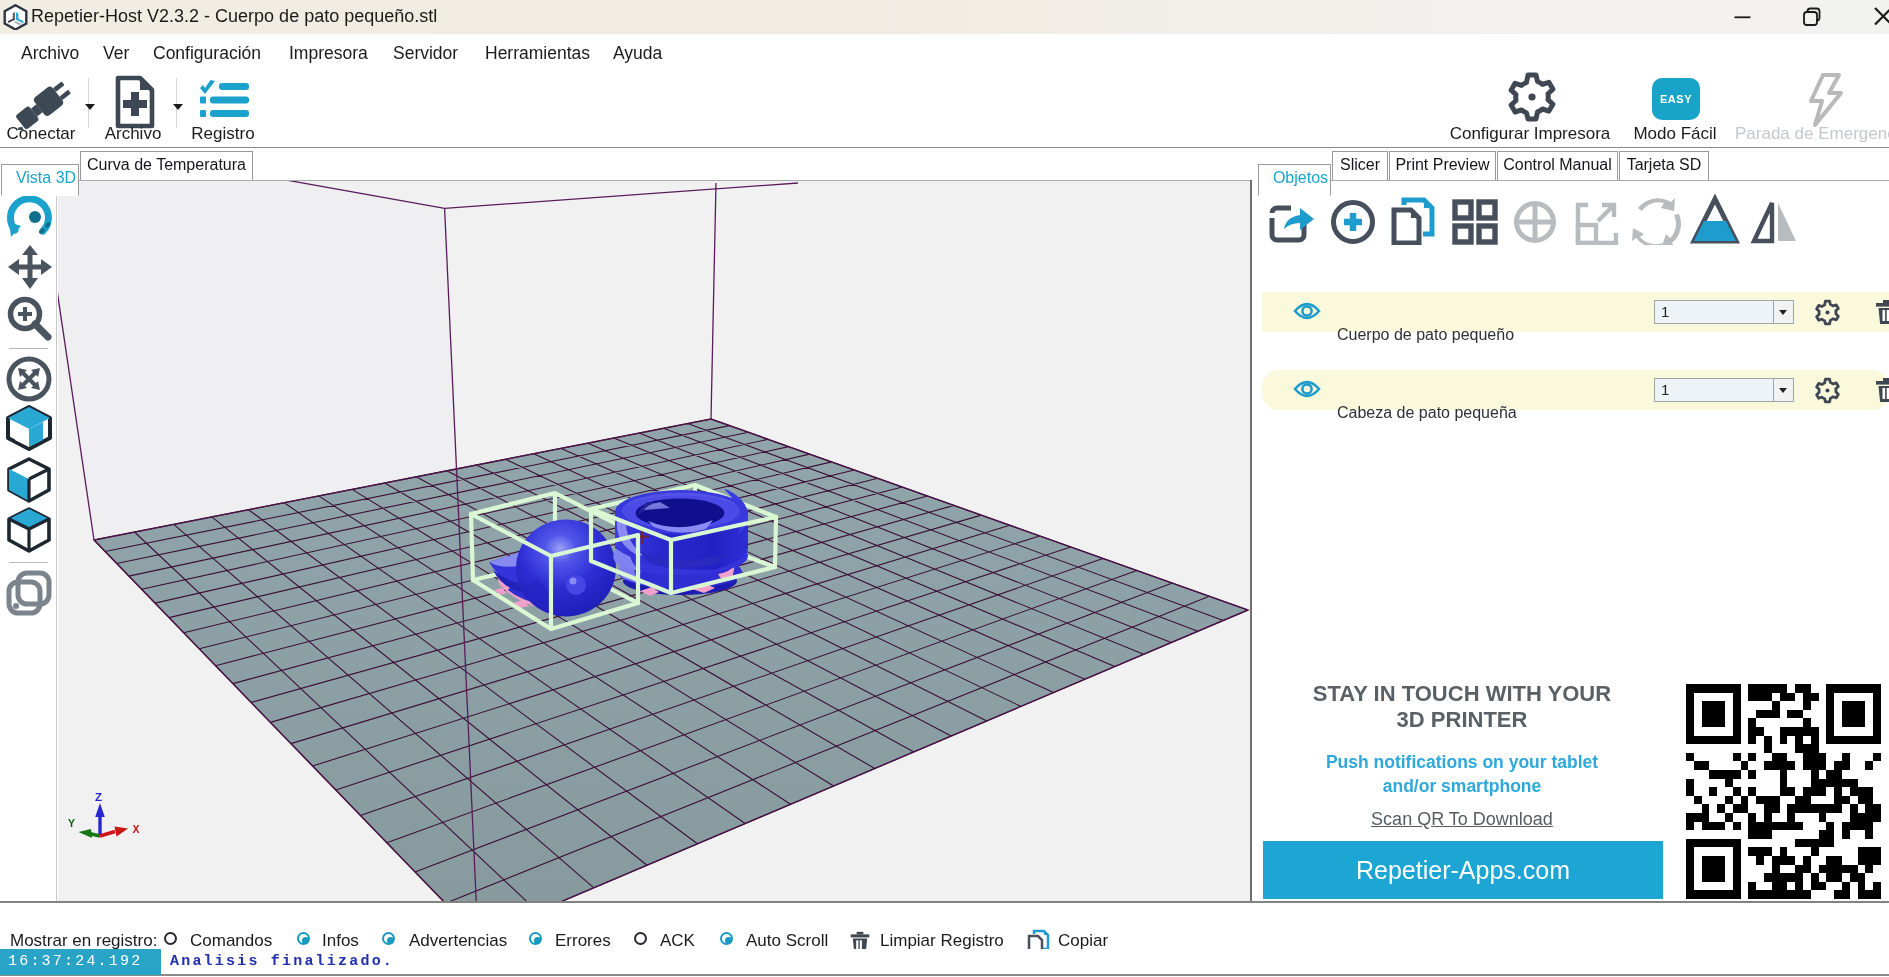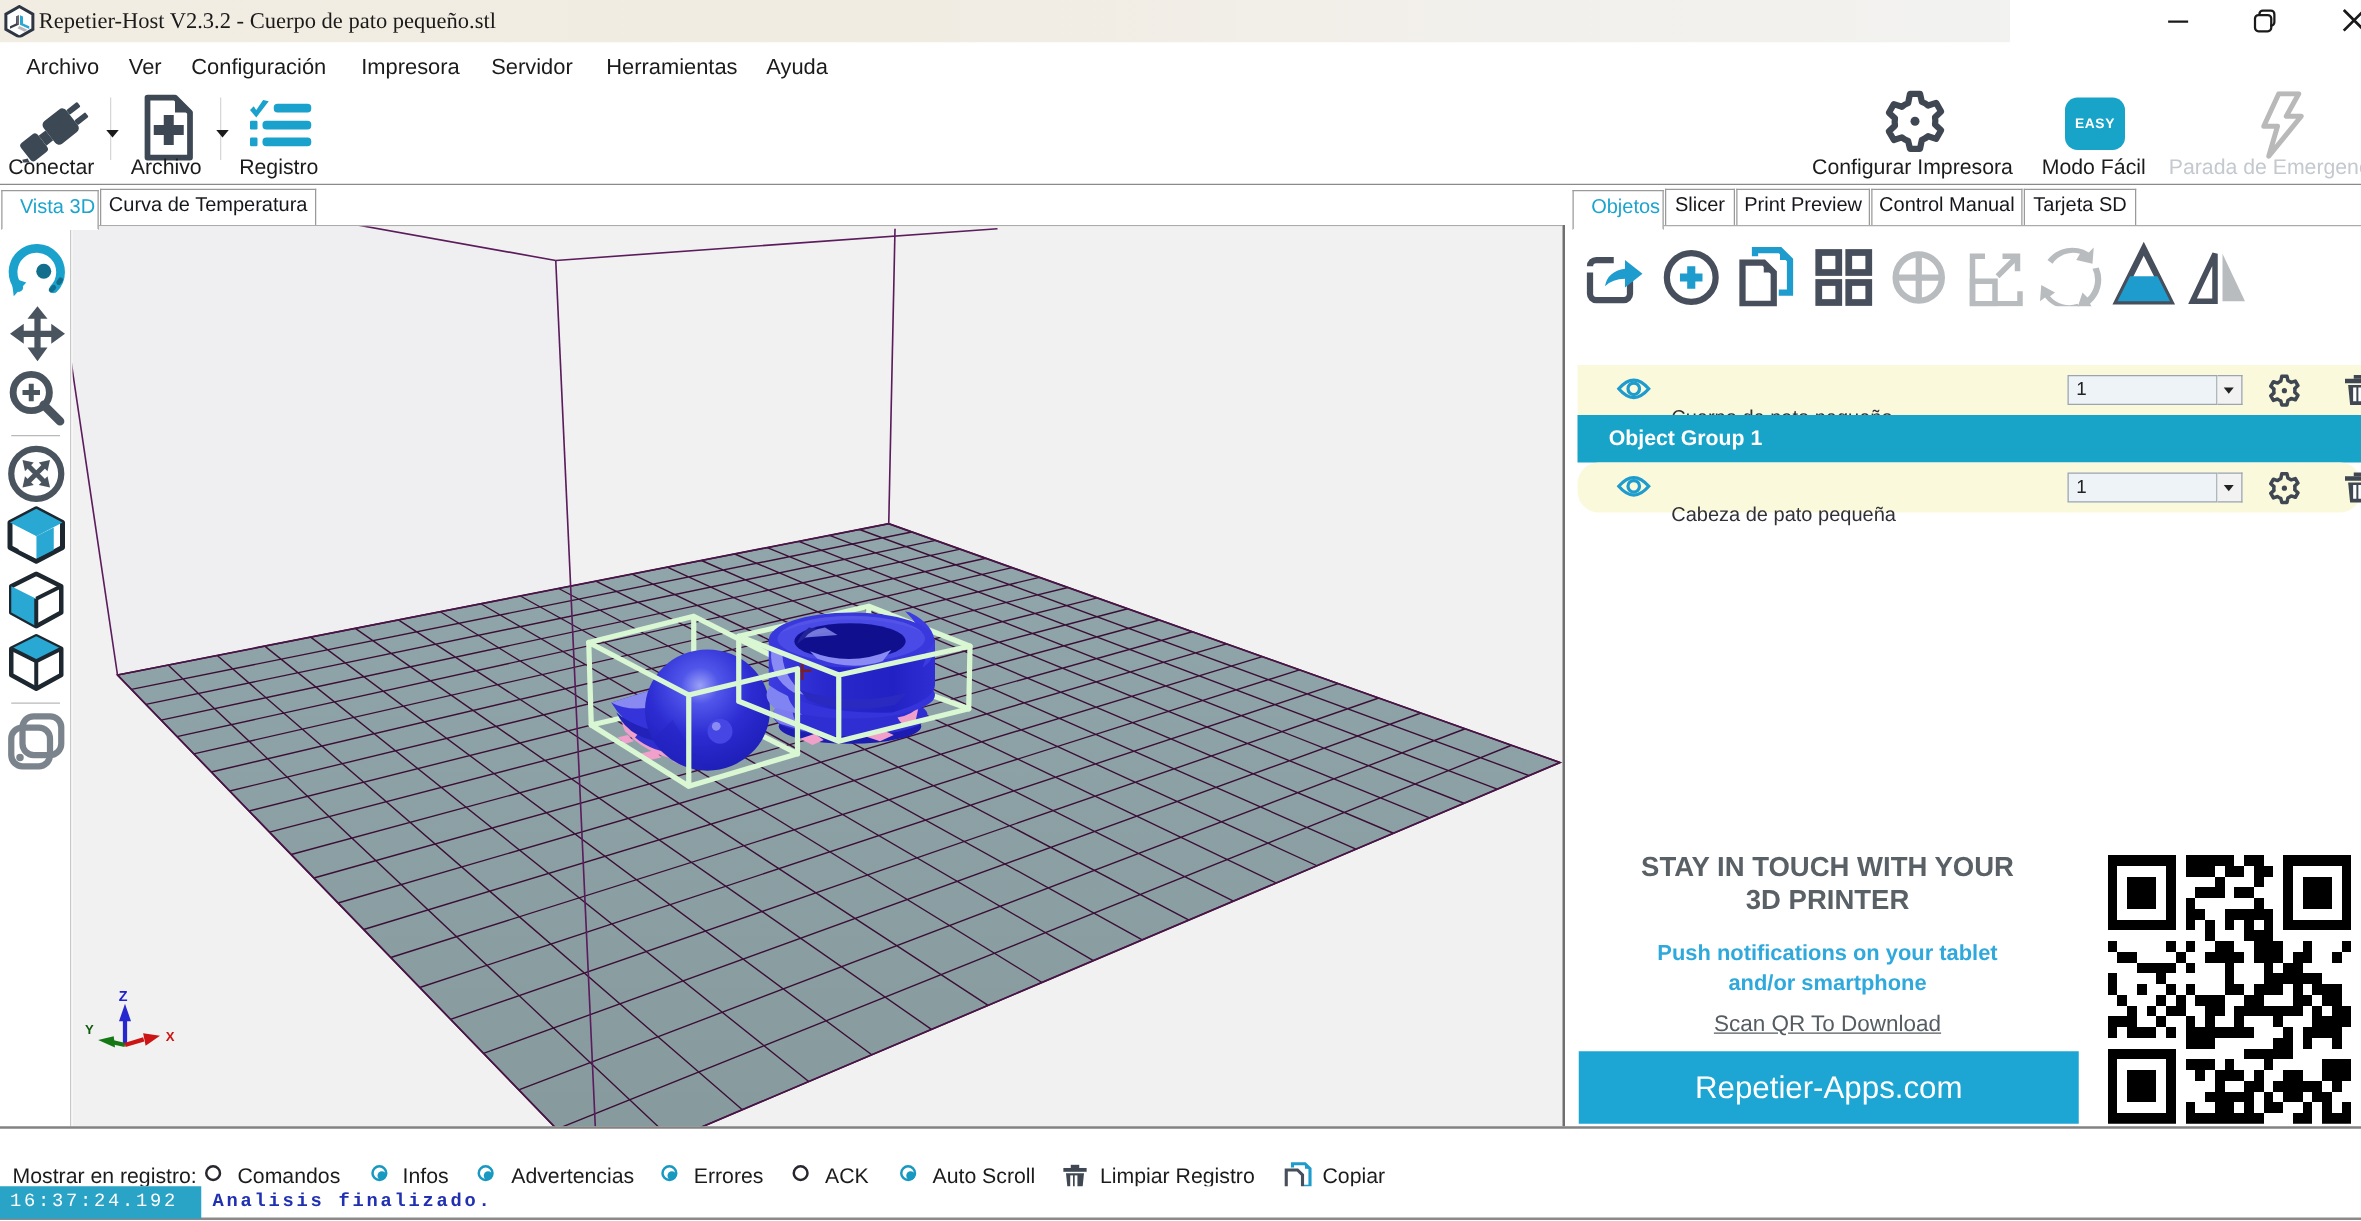--- a/index.html
+++ b/index.html
@@ -1,25 +1,25 @@
 <!DOCTYPE html>
 <html><head><meta charset="utf-8"><title>Repetier-Host</title>
 <style>
 *{margin:0;padding:0;box-sizing:border-box;}
 html,body{width:1889px;height:977px;overflow:hidden;background:#fff;font-family:"Liberation Sans",sans-serif;}
 .abs{position:absolute;}
-#titlebar{position:absolute;left:0;top:0;width:1608px;height:34px;background:linear-gradient(90deg,#f2ede2 0%,#f1ece2 45%,#f2f0ec 75%,#f2f2f0 100%);font-family:Liberation Serif, serif;}
+#titlebar{position:absolute;left:0;top:0;width:1889px;height:34px;background:linear-gradient(90deg,#f2ede2 0%,#f1ece2 45%,#f2f0ec 75%,#f2f2f0 100%);}
 #titlebar .title{position:absolute;left:31px;top:6px;font-size:18px;color:#1a1a1a;}
 #menubar{position:absolute;left:0;top:34px;width:1889px;height:38px;background:#fff;}
 .menuitem{position:absolute;top:0;height:38px;line-height:38px;font-size:17.5px;color:#1b1b1b;}
 #toolbar{position:absolute;left:0;top:72px;width:1889px;height:76px;background:#fff;border-bottom:1px solid #8a8a8a;}
 .tool-label{position:absolute;font-size:17px;color:#1b1b1b;top:52px;white-space:nowrap;}
 .tabstrip{position:absolute;top:148px;height:32px;background:#fff;}
 .tab{position:absolute;top:3px;height:29px;background:#fff;border:1px solid #9a9a9a;border-bottom:none;font-size:16px;line-height:26px;text-align:center;color:#16161d;}
-.tab.sel{top:4px;height:32px;border-bottom:1px solid #fff;color:#1ba4cd;z-index:3;padding-left:12px;}
+.tab.sel{top:16px;height:32px;border-bottom:1px solid #fff;color:#1ba4cd;z-index:3;padding-left:12px;}
 #lefttools{position:absolute;left:0;top:180px;width:57px;height:721px;background:#fff;border-right:1px solid #c8c8c8;}
 #viewport{position:absolute;left:58px;top:180px;width:1192px;height:721px;background:#f2f1f1;border-top:1px solid #ababab;}
 #rightpanel{position:absolute;left:1262px;top:180px;width:627px;height:721px;background:#fff;border-top:1px solid #ababab;}
 .grouphdr{position:absolute;left:0;width:627px;height:38px;background:#18a3c8;color:#fff;font-size:17px;font-weight:bold;line-height:38px;}
 .objrow{position:absolute;left:0;width:627px;height:40px;background:#fbf9dc;}
 .objrow .nm{position:absolute;left:75px;top:10px;font-size:16px;color:#303038;margin-top:24px;}
 .numbox{position:absolute;left:392px;top:8px;width:120px;height:24px;background:#eef3f8;border:1px solid #9aa5ad;font-size:15px;color:#222;padding-left:6px;line-height:22px;}
 .numdrop{position:absolute;left:512px;top:8px;width:20px;height:24px;background:#f2f2f2;border:1px solid #9aa5ad;border-left:none;}
 .numdrop:after{content:"";position:absolute;left:5px;top:9px;border:4.5px solid transparent;border-top:5.5px solid #222;}
 #promo .l1{position:absolute;width:400px;text-align:center;color:#596066;font-weight:bold;}
@@ -344,21 +344,20 @@
   <svg class="abs" style="left:612px;top:7px" width="26" height="26" viewBox="0 0 26 26">
    <g fill="#3f4752">
           <rect x="2" y="4" width="22" height="3.6"></rect>
           <rect x="9" y="1" width="8" height="3"></rect>
    <path d="M4.5 9 h17 l-1.6 16 h-13.8 z"></path>
           <rect x="8.5" y="11" width="2.6" height="11" fill="#fff"></rect>
           <rect x="12.7" y="11" width="2.6" height="11" fill="#fff"></rect>
         </g>
   </svg>
  </div>
- <div class="grouphdr" style="top:151px;"><span style="margin-left:25px">Object Group 1</span></div>
  <div class="objrow" style="top:189px;border-radius:17px;">
   <svg class="abs" style="left:31px;top:9px" width="28" height="20" viewBox="0 0 28 20">
    <path d="M2 10 Q14 -4 26 10 Q14 24 2 10 z" fill="none" stroke="#1e9ccd" stroke-width="2.6"></path>
    <circle cx="14" cy="10" r="4.6" fill="none" stroke="#1e9ccd" stroke-width="2.6"></circle>
   </svg>
   <span class="nm">Cabeza de pato pequeña</span>
   <div class="numbox">1</div>
       <div class="numdrop"></div>
   <svg class="abs" style="left:552px;top:7px" width="27" height="27" viewBox="0 0 52 52">
    <g fill="none" stroke="#3f4752" stroke-width="5.4" stroke-linejoin="round">

